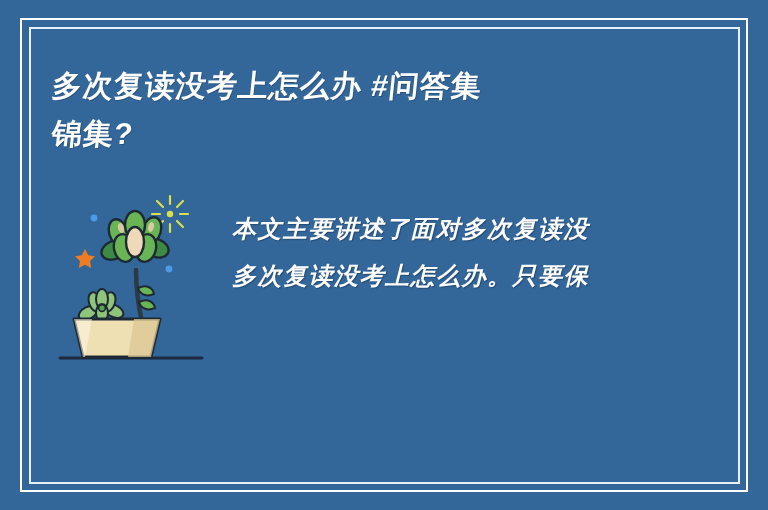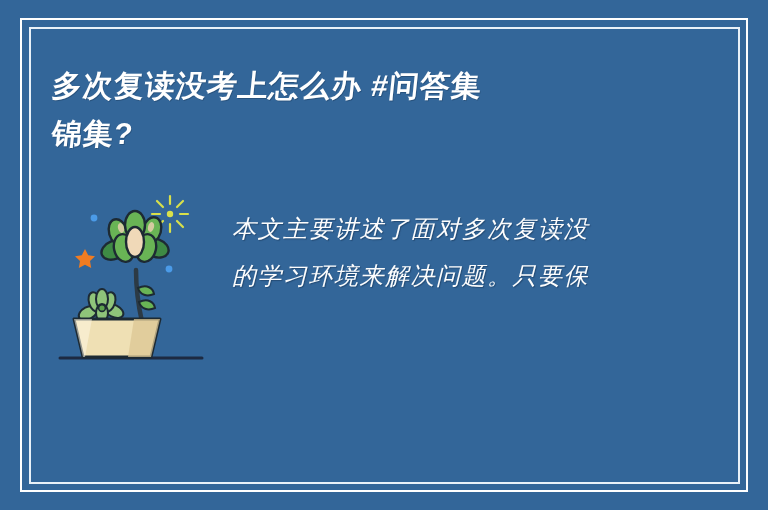--- a/index.html
+++ b/index.html
@@ -75,20 +75,21 @@
   }
   .body-line {
     color: #fdfdfd;
     font-size: 24px;
     line-height: 47px;
     letter-spacing: 1.5px;
     font-style: italic;
     font-family: "Liberation Serif", serif;
     text-shadow: 1px 1px 1px rgba(18,42,70,0.45);
     white-space: pre;
+    font-weight: bold;
   }
 </style>
 </head>
 <body>
 
 <div id="stage">
 
   <div class="frame-outer"></div>
   <div class="frame-inner"></div>
 
@@ -160,16 +161,16 @@
         <path d="M22 127 L108 127 L99 165 L31 165 Z" fill="#efe0b4" stroke="#1d2a33" stroke-width="3" stroke-linejoin="round"></path>
         <path d="M82 127 L108 127 L99 165 L76 165 Z" fill="#dcc794" opacity="0.75"></path>
         <path d="M22 127 L40 127 L33 165 L31 165 Z" fill="#fdf6e2" opacity="0.55"></path>
       </g>
 
     </svg>
   </div>
 
   <div class="body-block">
     <div class="body-line">本文主要讲述了面对多次复读没</div>
-    <div class="body-line">的学习环境来解决问题。只要保</div>
+    <div class="body-line">多次复读没考上怎么办。只要保</div>
   </div>
 
 </div>
 
 </body></html>

